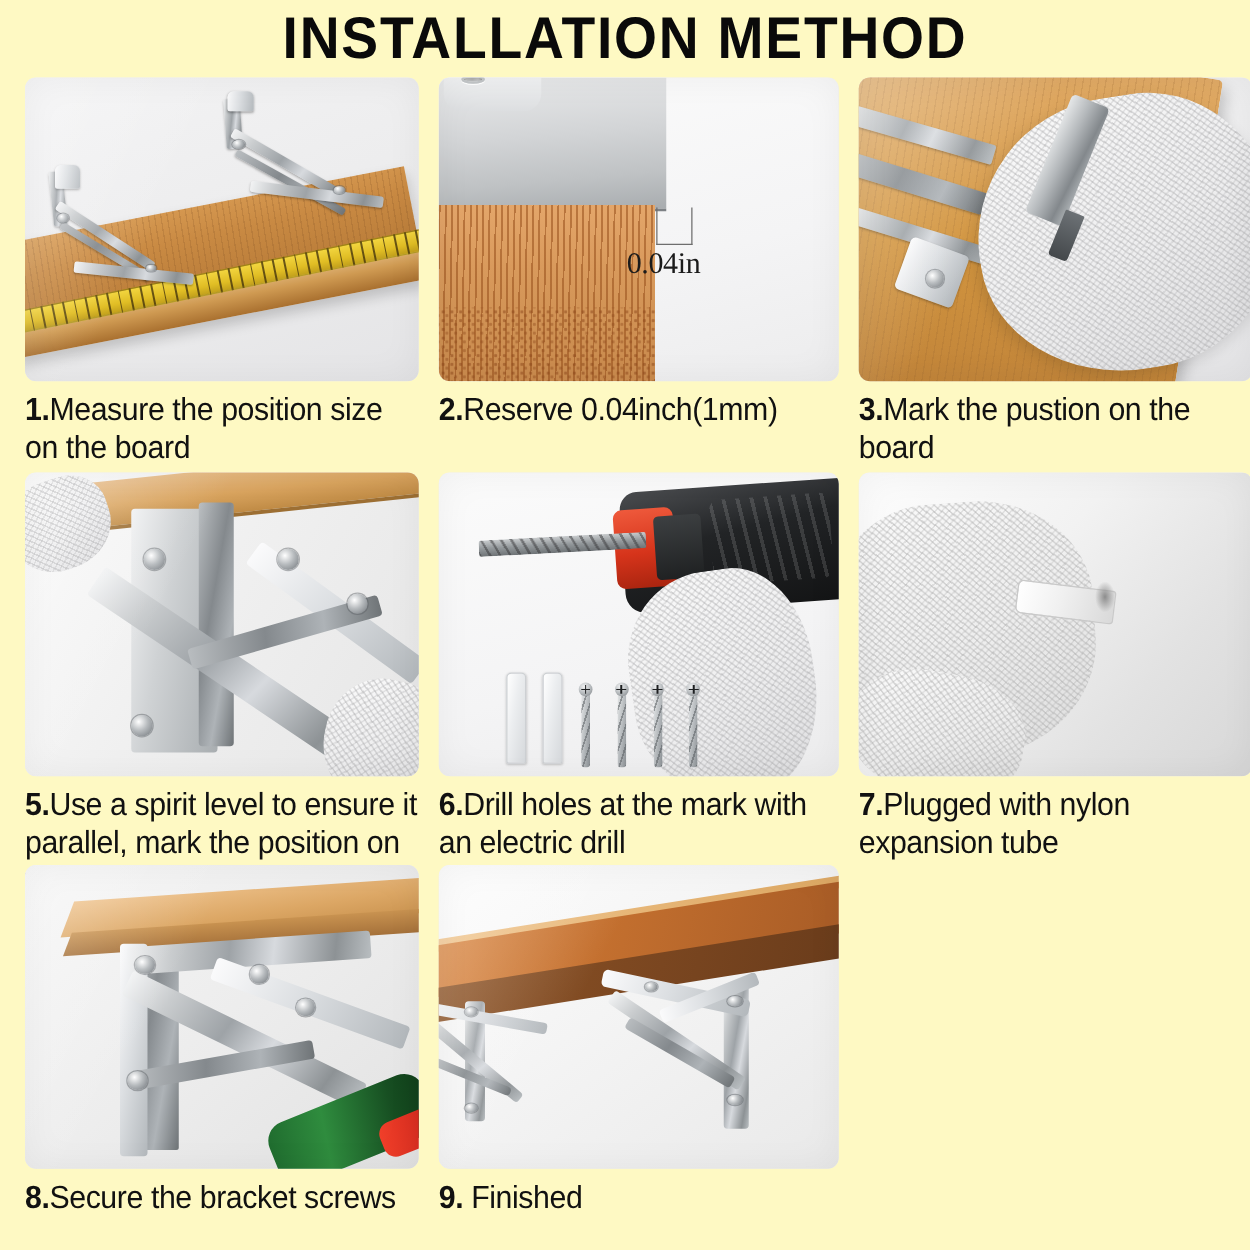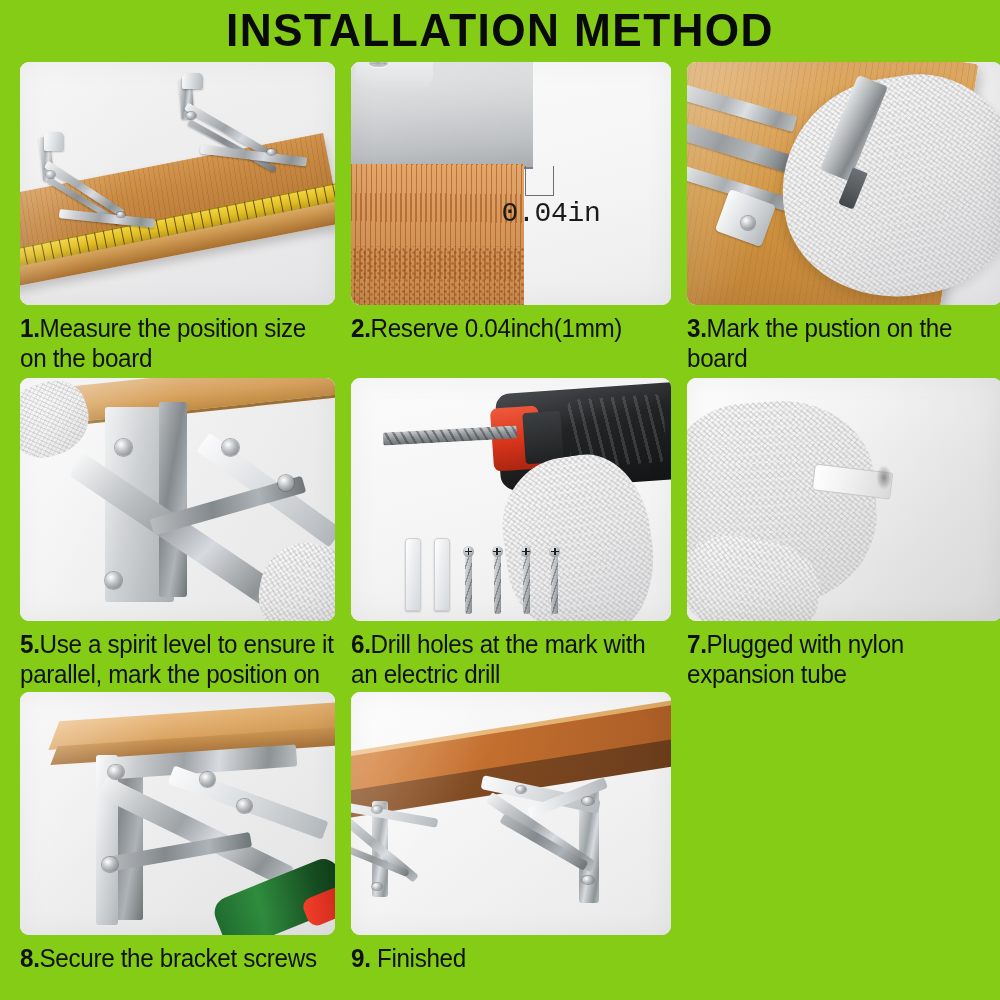--- a/index.html
+++ b/index.html
@@ -10,21 +10,21 @@
     height: 1000px;
     background: #ffffff;
     font-family: "Liberation Sans", sans-serif;
     overflow: hidden;
   }
 
   .page {
     position: relative;
     width: 1000px;
     height: 1000px;
-    background: #84cc16;
+    background: #fef9c3;
   }
 
   
   .title {
     position: absolute;
     top: 2px;
     left: 0;
     width: 1000px;
     text-align: center;
     font-family: "Liberation Sans", sans-serif;
@@ -193,22 +193,22 @@
       radial-gradient(circle, rgba(140,70,25,.4) 1px, rgba(255,255,255,0) 1.6px) 3px 3px/7px 7px;
   }
   .p2-gapbox {
     left: 54.5%; top: 43%; width: 9%; height: 12%;
     border: 1.6px solid #6e6e6e;
     border-top: none;
     background: transparent;
   }
   .p2-label {
     left: 47%; top: 56%;
-    font-family: Liberation Mono, monospace;
-    font-size: 28px;
+    font-family: Liberation Serif, serif;
+    font-size: 24px;
     color: #1b1b1b;
     letter-spacing: -0.3px;
     white-space: nowrap;
   }
 
   
   .p3-board {
     left: -14%; top: -10%; width: 100%; height: 118%;
     transform: rotate(9deg);
     box-shadow: 4px 6px 12px rgba(0,0,0,.2);

